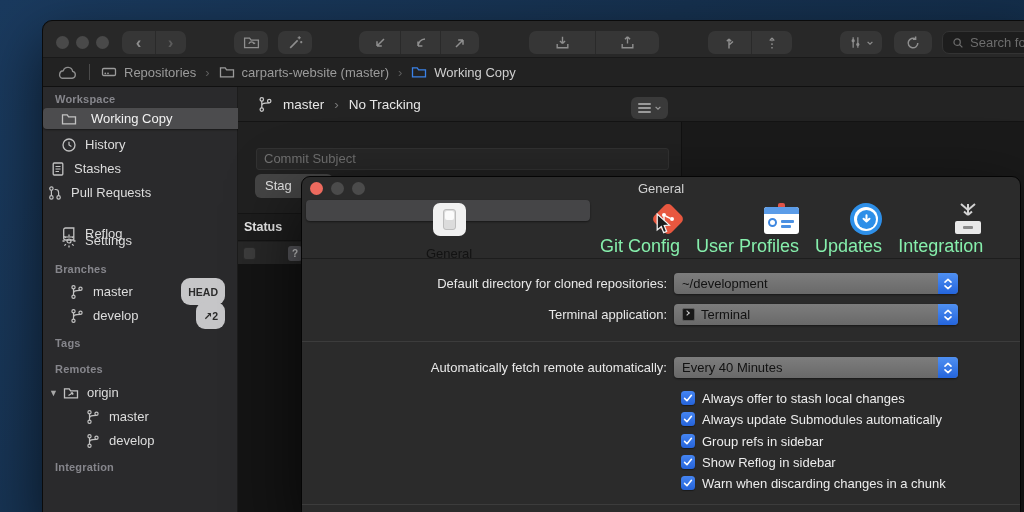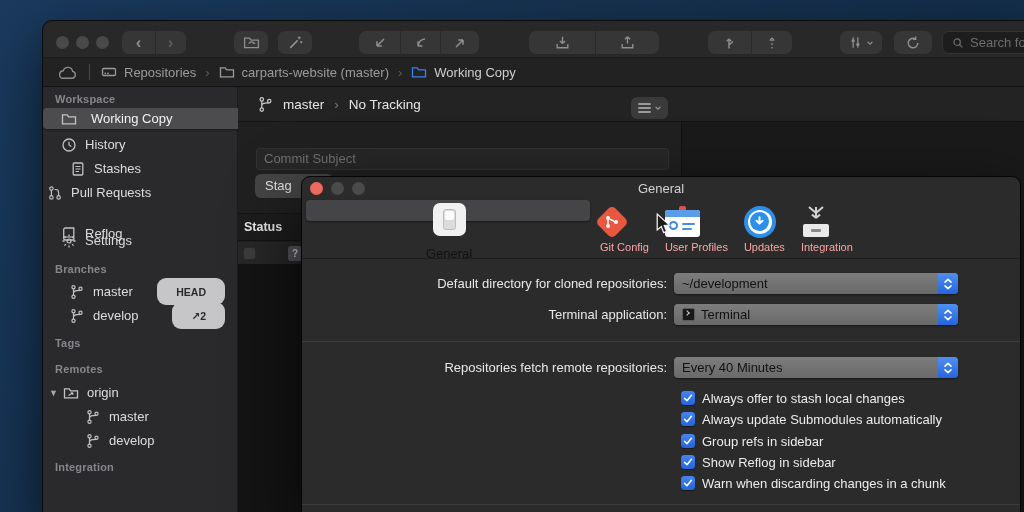--- a/index.html
+++ b/index.html
@@ -54,21 +54,21 @@
   .sec-h { position:absolute; left:12px; color:#86868c; font-size:11px; font-weight:bold; letter-spacing:.2px; }
   .srow { position:absolute; left:0; right:0; height:23px; display:flex; align-items:center; color:#dddddd; }
   .srow .ic { width:16px; margin-right:8px; color:#c2c2c2; display:flex; justify-content:center; }
   .srow.sel { background:#4c4c4e; }
   .badge-circle {
     margin-left:auto; margin-right:12px; width:17px; height:17px; border-radius:50%;
     background:#d4d4d6; color:#2b2b2b; font-size:11px; font-weight:bold;
     display:flex; align-items:center; justify-content:center;
   }
   .badge-pill {
-    margin-left:auto; margin-right:12px; height:27px; border-radius:9px; padding:0 19px;
+    margin-left:auto; margin-right:12px; height:27px; border-radius:9px; padding:0 7px;
     background:#c6c6c8; color:#2b2b2b; font-size:10.5px; font-weight:bold;
     display:flex; align-items:center; justify-content:center;
   }
   .content { position:absolute; left:195px; top:66px; right:0; bottom:0; background:#202020; }
   .chead {
     position:absolute; left:0; right:0; top:0; height:35px; background:#232323;
     border-bottom:1px solid #141414; display:flex; align-items:center; color:#e6e6e6; font-size:13.5px;
   }
   .rightpane { position:absolute; left:443px; top:35px; right:0; bottom:0; background:#1a1a1a; border-left:1px solid #111; }
   .menu-btn {
@@ -95,21 +95,21 @@
 
   
   .dialog {
     position:absolute; left:301px; top:176px; width:720px; height:345px;
     background:#2b2b2b; border:1px solid #050505; border-radius:9px 9px 0 0;
     box-shadow:0 25px 70px rgba(0,0,0,.7); z-index:10; color:#e4e4e4;
   }
   .dlg-title { position:absolute; left:0; right:0; top:0; height:21px; text-align:center; font-size:13px; color:#d2d2d2; line-height:23px; }
   .dlg-light { position:absolute; top:5px; width:13px; height:13px; border-radius:50%; }
   .tabstrip { position:absolute; left:0; right:0; top:21px; height:61px; border-bottom:1px solid #1d1d1d; display:flex; align-items:flex-start; padding:2px 0 0 4px; gap:4px; }
-  .tab { height:57px; border-radius:7px; display:flex; flex-direction:column; align-items:flex-start; justify-content:flex-start; padding:3px 6px 0; font-size:11px; color:#fca5a5; }
+  .tab { height:57px; border-radius:7px; display:flex; flex-direction:column; align-items:flex-end; justify-content:flex-start; padding:3px 6px 0; font-size:18px; color:#86efac; }
   .tab.sel { background:#454547; }
   .tab .ticon { height:37px; display:flex; align-items:center; justify-content:center; }
   .tab .tlabel { margin-top:1px; white-space:nowrap; }
 
   
   .ic-general { width:33px; height:33px; background:#f1f1f1; border-radius:7px; display:flex; align-items:center; justify-content:center; }
   .ic-general .sw { width:13px; height:21px; background:#dcdcdc; border:1px solid #bdbdbd; border-radius:3px; position:relative; }
   .ic-general .sw:before { content:""; position:absolute; left:1px; right:1px; top:1px; height:9px; background:#fbfbfb; border-radius:2px; }
   .ic-git { width:24px; height:24px; background:#e8573f; border-radius:5px; transform:rotate(45deg); display:flex; align-items:center; justify-content:center; }
   .ic-git svg { transform:rotate(-45deg); }
@@ -394,21 +394,21 @@
         <span class="badge-circle">1</span>
       </div>
       <div class="srow" style="top:46px;padding-left:18px">
         <span class="ic">
             <svg class="i" width="16" height="16">
               <use href="#s-clock"></use>
             </svg>
           </span>
         <span>History</span>
       </div>
-      <div class="srow" style="top:70px;padding-left:27px">
+      <div class="srow" style="top:70px;padding-left:7px">
         <span class="ic">
             <svg class="i" width="16" height="16">
               <use href="#s-doc"></use>
             </svg>
           </span>
         <span>Stashes</span>
       </div>
       <div class="srow" style="top:94px;padding-left:4px">
         <span class="ic">
             <svg class="i" width="16" height="16">
@@ -613,21 +613,21 @@
             <svg class="i" width="10" height="14">
               <use href="#s-chevs"></use>
             </svg>
           </span>
       </div>
     </div>
 
     <div class="sep" style="top:164px"></div>
 
     <div class="frow" style="top:180px;left:0">
-      <span class="flabel">Repositories fetch remote repositories:</span>
+      <span class="flabel">Automatically fetch remote automatically:</span>
       <div class="sel">
         <span>Every 40 Minutes</span>
         <span class="cap">
             <svg class="i" width="10" height="14">
               <use href="#s-chevs"></use>
             </svg>
           </span>
       </div>
     </div>
 

